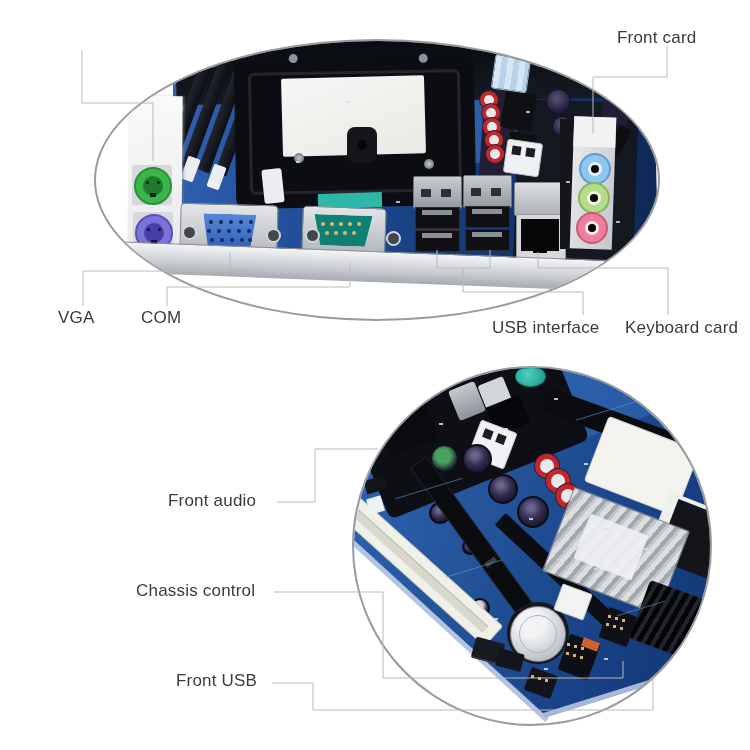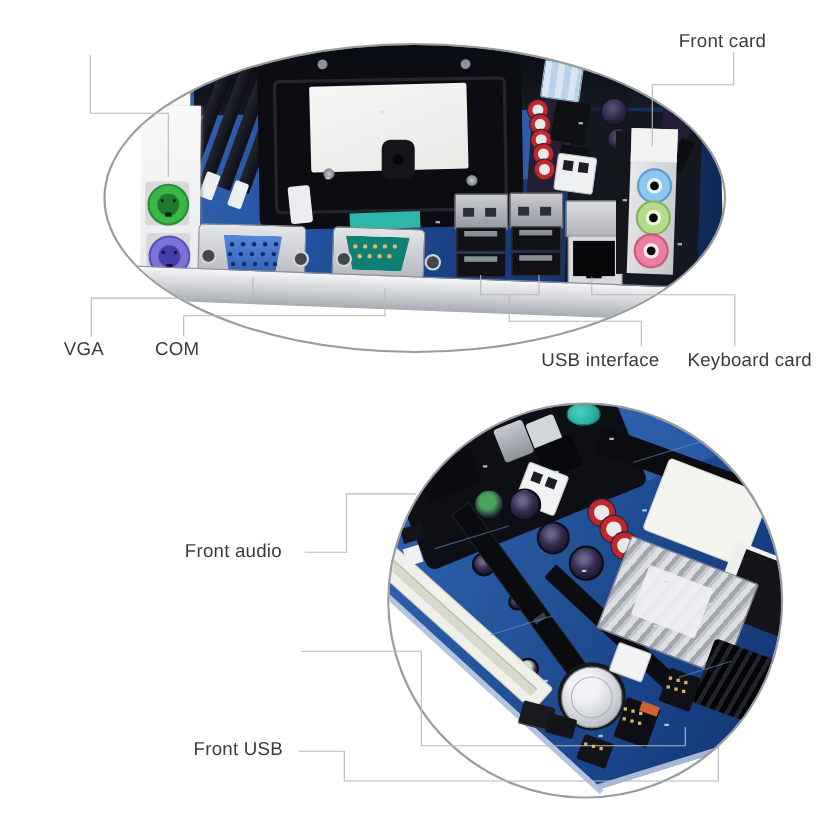--- a/index.html
+++ b/index.html
@@ -15,20 +15,21 @@
 <body>
 
 <div id="stage">
 
   <div class="lbl" style="left:617px;top:28px">Front card</div>
   <div class="lbl" style="left:58px;top:308px">VGA</div>
   <div class="lbl" style="left:141px;top:308px">COM</div>
   <div class="lbl" style="left:492px;top:318px">USB interface</div>
   <div class="lbl" style="left:625px;top:318px">Keyboard card</div>
   <div class="lbl" style="left:168px;top:491px">Front audio</div>
+  <div class="lbl" style="left:136px;top:581px">Chassis control</div>
   <div class="lbl" style="left:176px;top:671px">Front USB</div>
 
   <div class="zoomwin rd" style="left:94px;top:39px;width:562px;height:278px;">
 
     <div class="a" style="left:40px;top:30px;width:520px;height:192px;transform:rotate(-1.5deg);
          background:linear-gradient(100deg,#3468b8 0%,#1d4a94 40%,#13326b 78%,#0f2854 100%);"></div>
     <div class="a" style="left:190px;top:35px;width:210px;height:90px;background:#3f74c6;opacity:.6;border-radius:8px;transform:rotate(-2deg);"></div>
 
     <div class="a" style="left:80px;top:-6px;width:480px;height:66px;transform:rotate(-1deg);
          background:linear-gradient(#070a10,#161a24);"></div>

